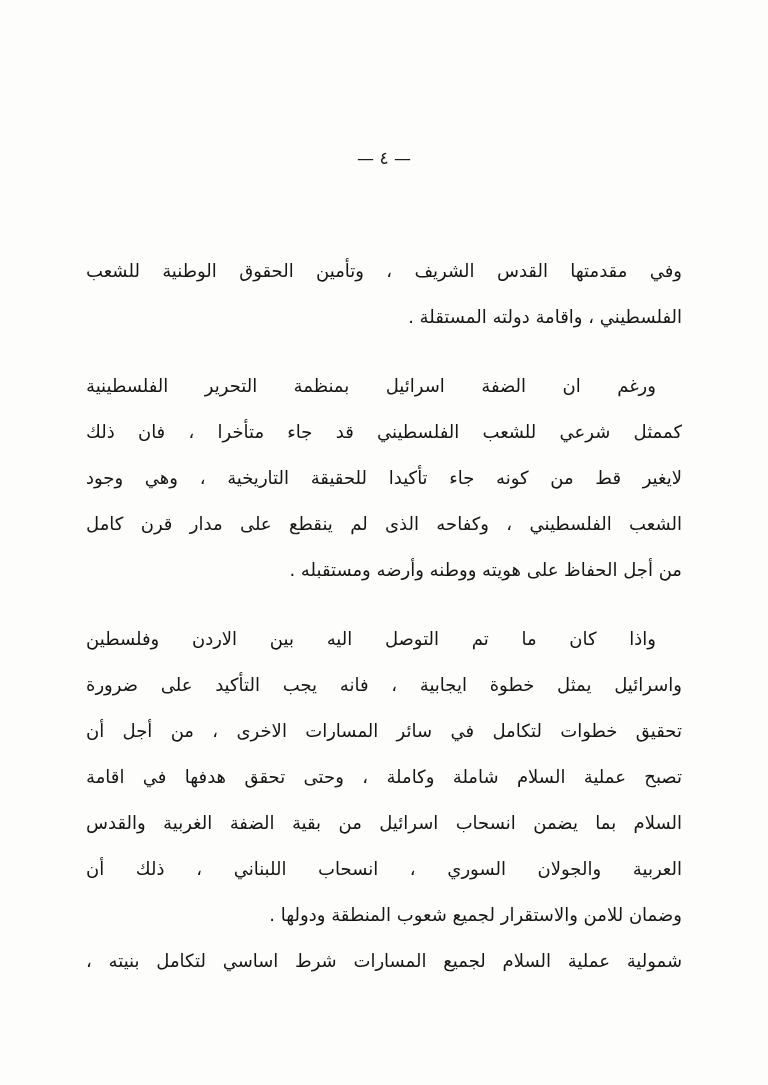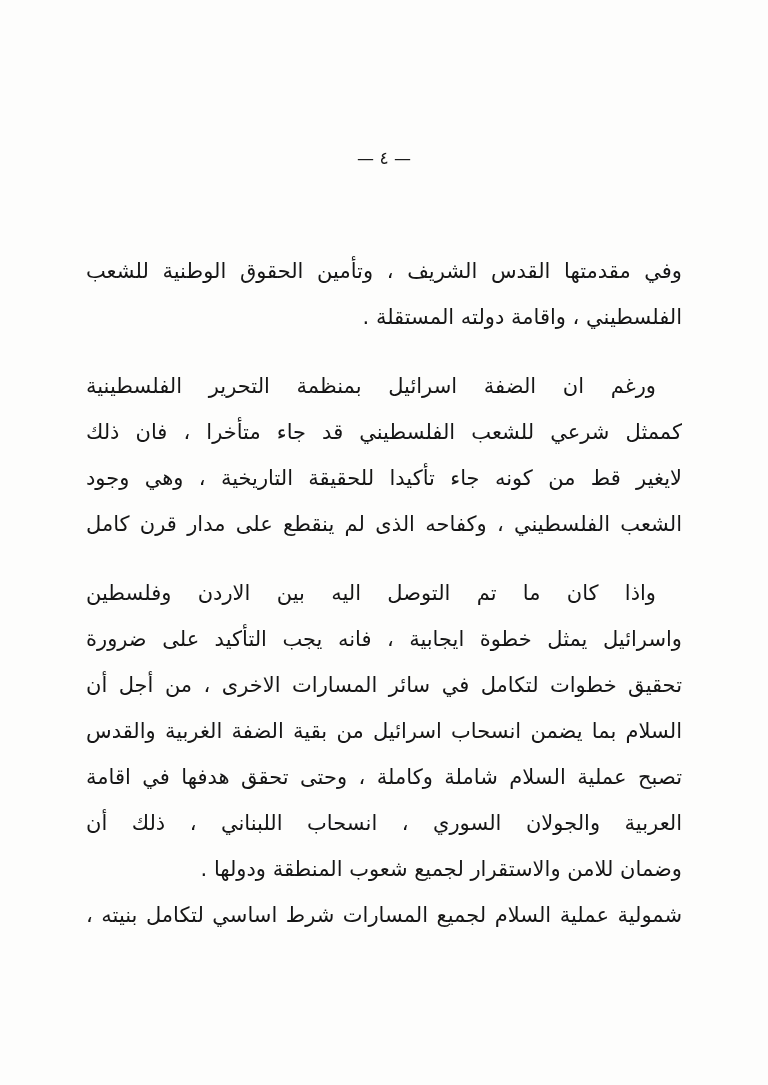--- a/index.html
+++ b/index.html
@@ -26,21 +26,21 @@
     letter-spacing: 3px;
     color: #1c1c1c;
   }
   .content {
     position: absolute;
     top: 248px;
     right: 86px;
     width: 596px;
     direction: rtl;
     color: #161616;
-    font-size: 21px;
+    font-size: 18px;
   }
   .para { margin: 0 0 23px 0; }
   .line {
     line-height: 46px;
     text-justify: inter-word;
   }
   .just {
     text-align: justify;
     text-align-last: justify;
   }
@@ -62,27 +62,28 @@
     <div class="para">
       <div class="line just">وفي مقدمتها القدس الشريف ، وتأمين الحقوق الوطنية للشعب</div>
       <div class="line last">الفلسطيني ، واقامة دولته المستقلة .</div>
     </div>
 
     <div class="para">
       <div class="line just indent">ورغم ان الضفة اسرائيل بمنظمة التحرير الفلسطينية</div>
       <div class="line just">كممثل شرعي للشعب الفلسطيني قد جاء متأخرا ، فان ذلك</div>
       <div class="line just">لايغير قط من كونه جاء تأكيدا للحقيقة التاريخية ، وهي وجود</div>
       <div class="line just">الشعب الفلسطيني ، وكفاحه الذى لم ينقطع على مدار قرن كامل</div>
+      <div class="line last">من أجل الحفاظ على هويته ووطنه وأرضه ومستقبله .</div>
     </div>
 
     <div class="para">
       <div class="line just indent">واذا كان ما تم التوصل اليه بين الاردن وفلسطين</div>
       <div class="line just">واسرائيل يمثل خطوة ايجابية ، فانه يجب التأكيد على ضرورة</div>
       <div class="line just">تحقيق خطوات لتكامل في سائر المسارات الاخرى ، من أجل أن</div>
+      <div class="line just">تصبح عملية السلام شاملة وكاملة ، وحتى تحقق هدفها في اقامة</div>
       <div class="line just">السلام بما يضمن انسحاب اسرائيل من بقية الضفة الغربية والقدس</div>
-      <div class="line just">تصبح عملية السلام شاملة وكاملة ، وحتى تحقق هدفها في اقامة</div>
       <div class="line just">العربية والجولان السوري ، انسحاب اللبناني ، ذلك أن</div>
       <div class="line last">وضمان للامن والاستقرار لجميع شعوب المنطقة ودولها .</div>
       <div class="line just">شمولية عملية السلام لجميع المسارات شرط اساسي لتكامل بنيته ،</div>
     </div>
 
   </div>
 </div>
 
 </body></html>

